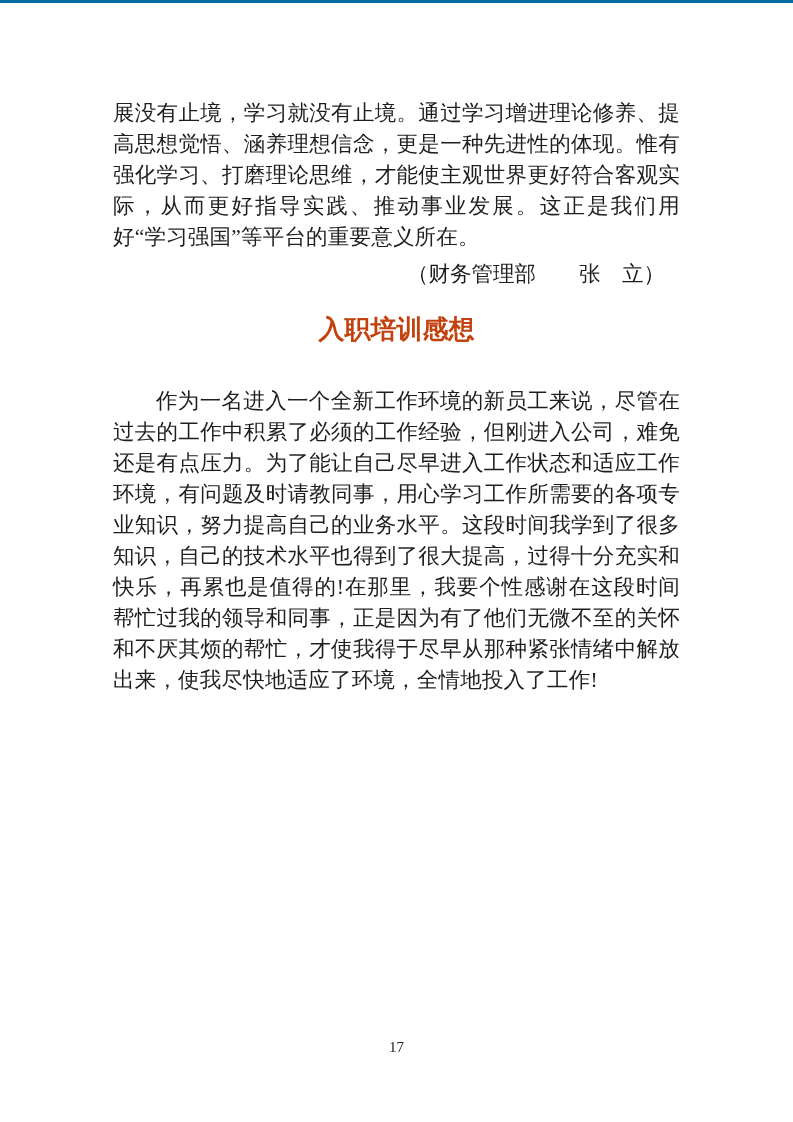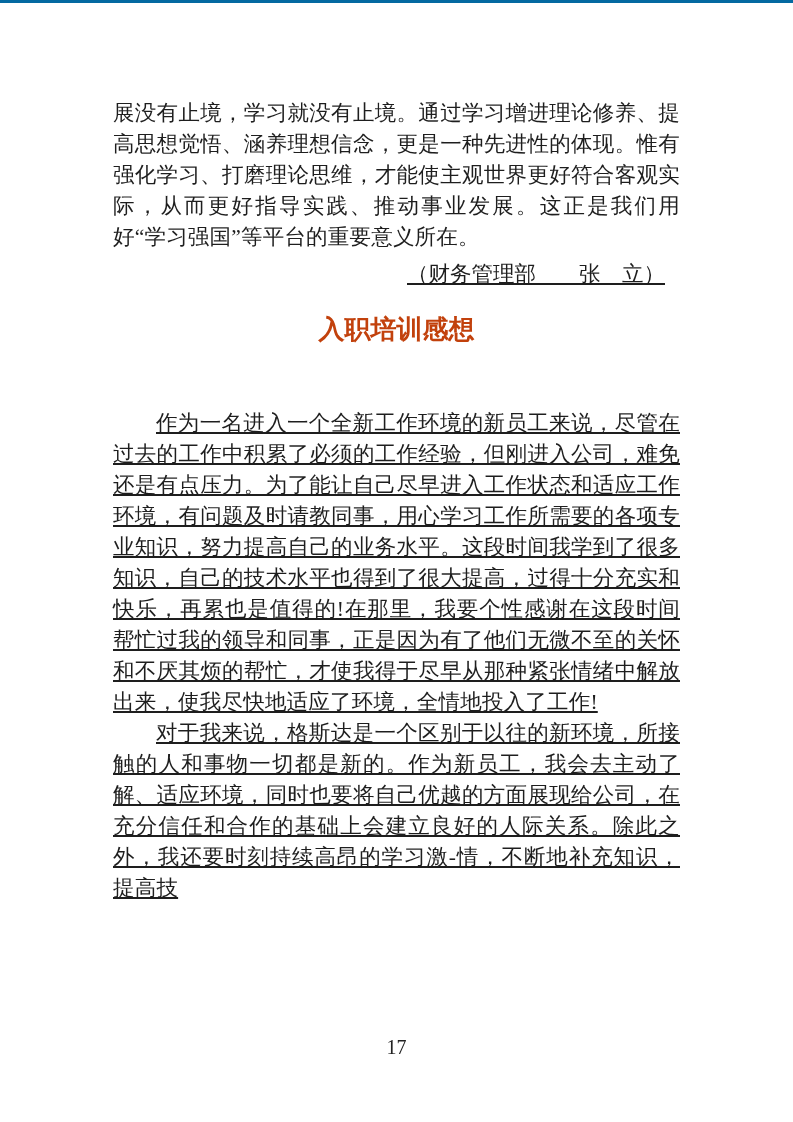--- a/index.html
+++ b/index.html
@@ -33,59 +33,56 @@
   }
   .body-text.indent {
     text-indent: 2em;
   }
   .attribution {
     margin: 6px 0 8px 0;
     font-size: 21.5px;
     line-height: 31px;
     text-align: right;
     padding-right: 15px;
-    text-decoration: underline;
   }
   .article-title {
     margin: 22px 0 0 0;
     font-family: "Liberation Sans", "DejaVu Sans", sans-serif;
     font-weight: 700;
     font-size: 26px;
     line-height: 34px;
     text-align: center;
     color: #c2410c;
   }
   .article-body {
-    margin-top: 62px;
-    text-decoration: underline;
+    margin-top: 40px;
   }
   .page-number {
     position: absolute;
     left: 0;
     top: 1034px;
     width: 100%;
     text-align: center;
-    font-size: 20px;
+    font-size: 15px;
     line-height: 20px;
     color: #222222;
     font-family: "Liberation Serif", "DejaVu Serif", serif;
   }
 </style>
 </head>
 <body>
 
 <div class="page">
   <div class="content">
 
     <p class="body-text">展没有止境，学习就没有止境。通过学习增进理论修养、提高思想觉悟、涵养理想信念，更是一种先进性的体现。惟有强化学习、打磨理论思维，才能使主观世界更好符合客观实际，从而更好指导实践、推动事业发展。这正是我们用好“学习强国”等平台的重要意义所在。</p>
 
     <p class="attribution">（财务管理部　　张　立）</p>
 
     <h1 class="article-title">入职培训感想</h1>
 
     <div class="article-body">
       <p class="body-text indent">作为一名进入一个全新工作环境的新员工来说，尽管在过去的工作中积累了必须的工作经验，但刚进入公司，难免还是有点压力。为了能让自己尽早进入工作状态和适应工作环境，有问题及时请教同事，用心学习工作所需要的各项专业知识，努力提高自己的业务水平。这段时间我学到了很多知识，自己的技术水平也得到了很大提高，过得十分充实和快乐，再累也是值得的!在那里，我要个性感谢在这段时间帮忙过我的领导和同事，正是因为有了他们无微不至的关怀和不厌其烦的帮忙，才使我得于尽早从那种紧张情绪中解放出来，使我尽快地适应了环境，全情地投入了工作!</p>
-      <p class="body-text indent">对于我来说，格斯达是一个区别于以往的新环境，所接触的人和事物一切都是新的。作为新员工，我会去主动了解、适应环境，同时也要将自己优越的方面展现给公司，在充分信任和合作的基础上会建立良好的人际关系。除此之外，我还要时刻持续高昂的学习激-情，不断地补充知识，提高技</p>
     </div>
   </div>
 
   <div class="page-number">17</div>
 </div>
 
 </body></html>

